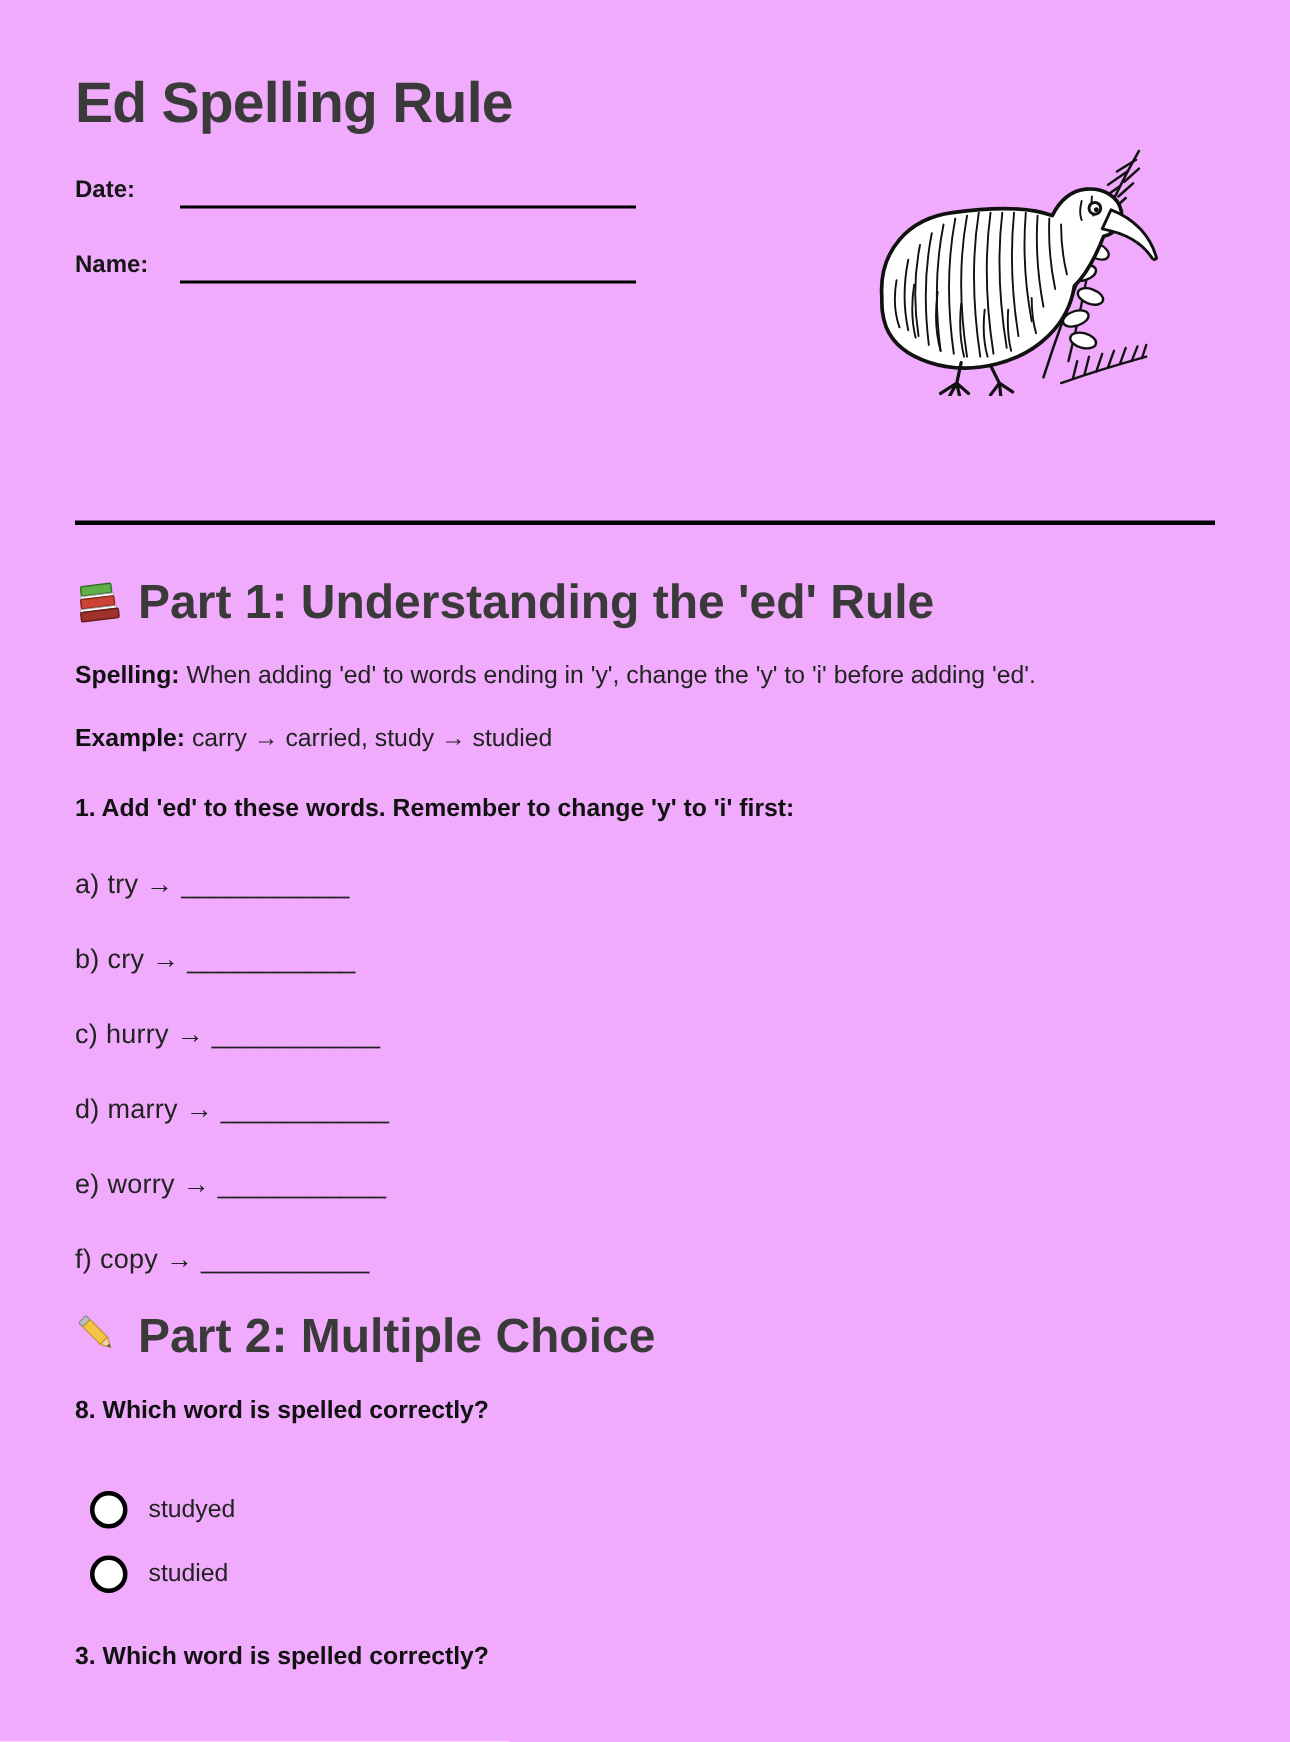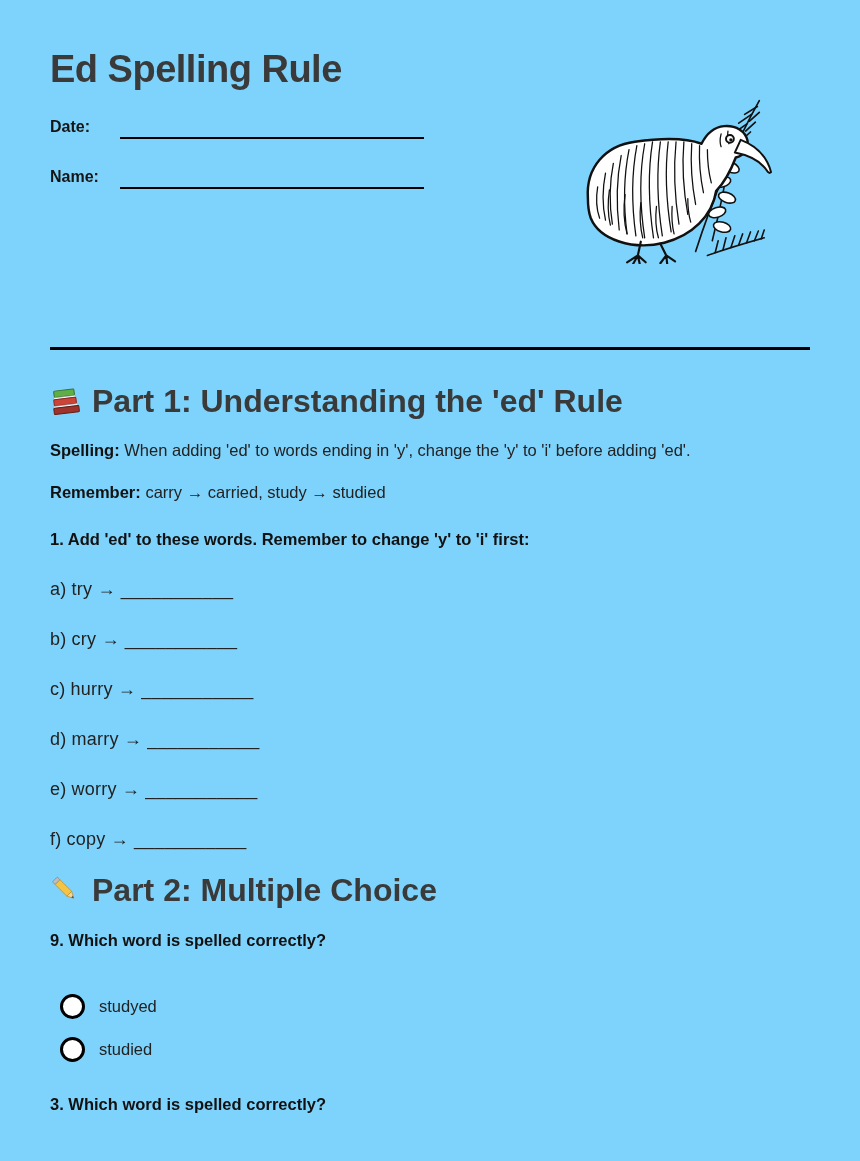--- a/index.html
+++ b/index.html
@@ -1,19 +1,19 @@
 <!DOCTYPE html>
 <html><head>
 <meta charset="utf-8">
 <style>
   html,body{margin:0;padding:0;background:#fff;}
   .page{
     position:relative;
     width:860px;height:1161px;
-    background:#7dd3fc;
+    background:#f0abfc;
     font-family:"Liberation Sans","DejaVu Sans",sans-serif;
     color:#222;
     overflow:hidden;
   }
   .content{padding:0 50px;}
   h1.title{
     margin:46px 0 0;
     font-size:38px;line-height:46px;
     font-weight:700;color:#3a3a3a;letter-spacing:-0.5px;
   }
@@ -126,21 +126,21 @@
         </g>
       </svg>
       <span>Part 1: Understanding the 'ed' Rule</span>
     </h2>
 
     <p class="para">
       <b>Spelling:</b>
       <span>When adding 'ed' to words ending in 'y', change the 'y' to 'i' before adding 'ed'.</span>
     </p>
     <p class="para example">
-      <b>Remember:</b>
+      <b>Example:</b>
       <span>carry → carried, study → studied</span>
     </p>
 
     <p class="q">1. Add 'ed' to these words. Remember to change 'y' to 'i' first:</p>
 
     <p class="item">a) try → ___________</p>
     <p class="item">b) cry → ___________</p>
     <p class="item">c) hurry → ___________</p>
     <p class="item">d) marry → ___________</p>
     <p class="item">e) worry → ___________</p>
@@ -151,21 +151,21 @@
         <g transform="rotate(45 16 14)">
           <rect x="0.5" y="10.5" width="4" height="7" rx="0.8" fill="#b9bec4" stroke="#84888d" stroke-width="0.8"></rect>
           <rect x="4.5" y="10.5" width="17" height="7" fill="#f6c445" stroke="#c2922a" stroke-width="0.8"></rect>
           <polygon points="21.5,10.5 28,14 21.5,17.5" fill="#efd6a7" stroke="#c2922a" stroke-width="0.8"></polygon>
           <polygon points="25.6,12.7 28,14 25.6,15.3" fill="#4f4f4f" stroke="none"></polygon>
         </g>
       </svg>
       <span>Part 2: Multiple Choice</span>
     </h2>
 
-    <p class="q q2">9. Which word is spelled correctly?</p>
+    <p class="q q2">8. Which word is spelled correctly?</p>
 
     <div class="options">
       <div class="option">
         <span class="radio"></span>
         <span class="option-label">studyed</span>
       </div>
       <div class="option">
         <span class="radio"></span>
         <span class="option-label">studied</span>
       </div>

